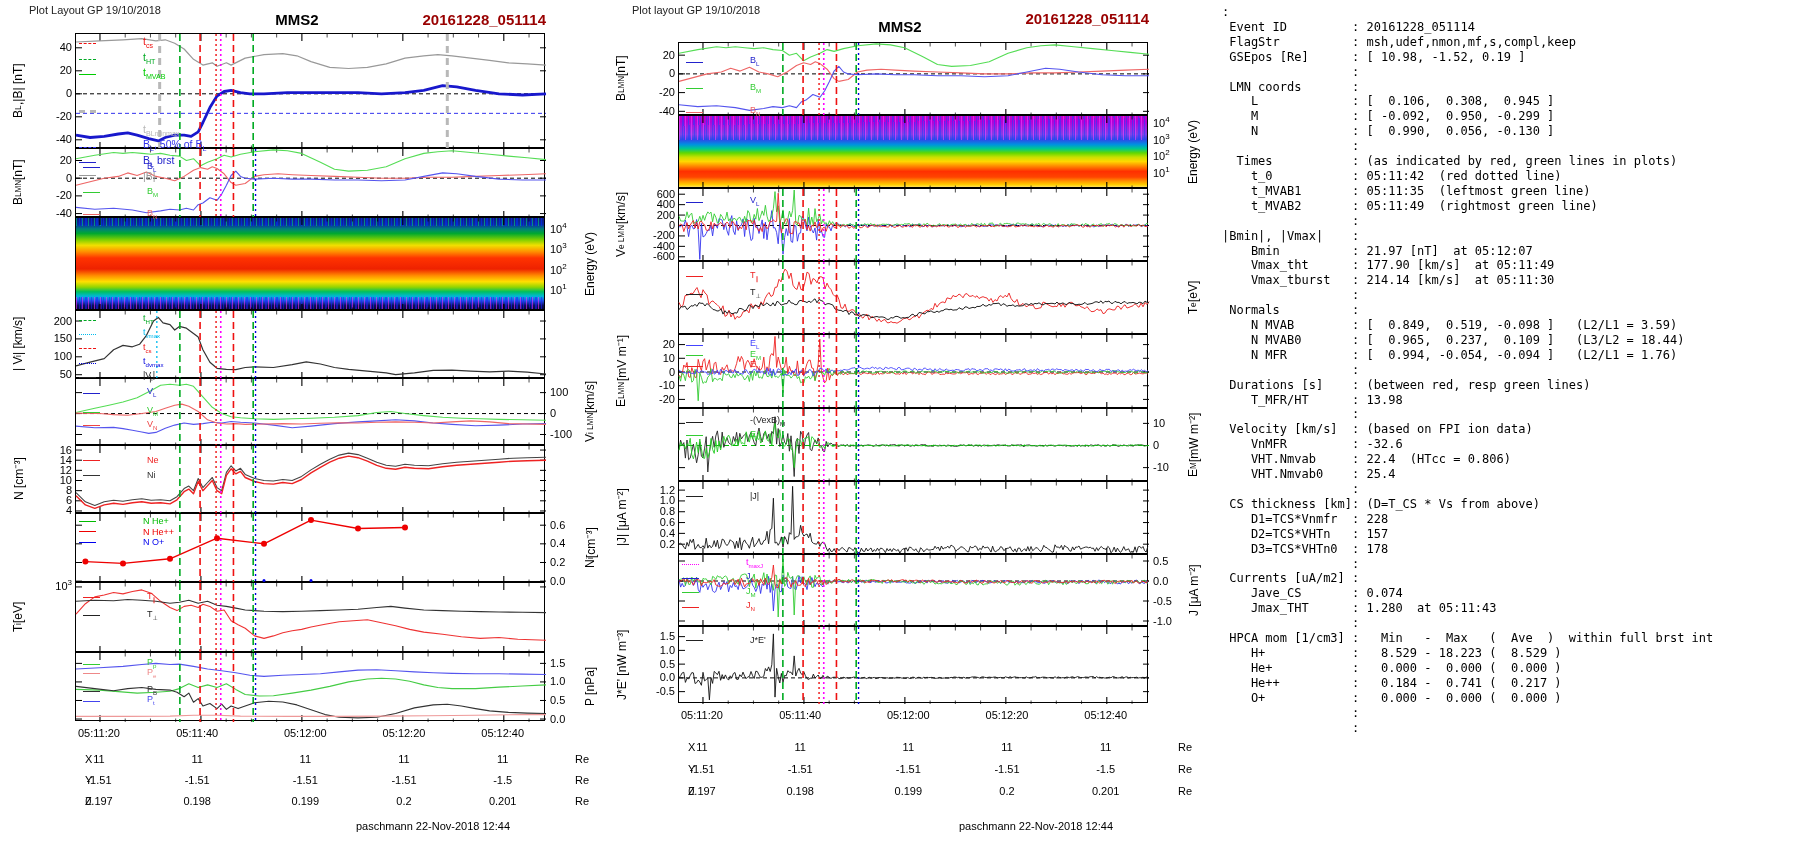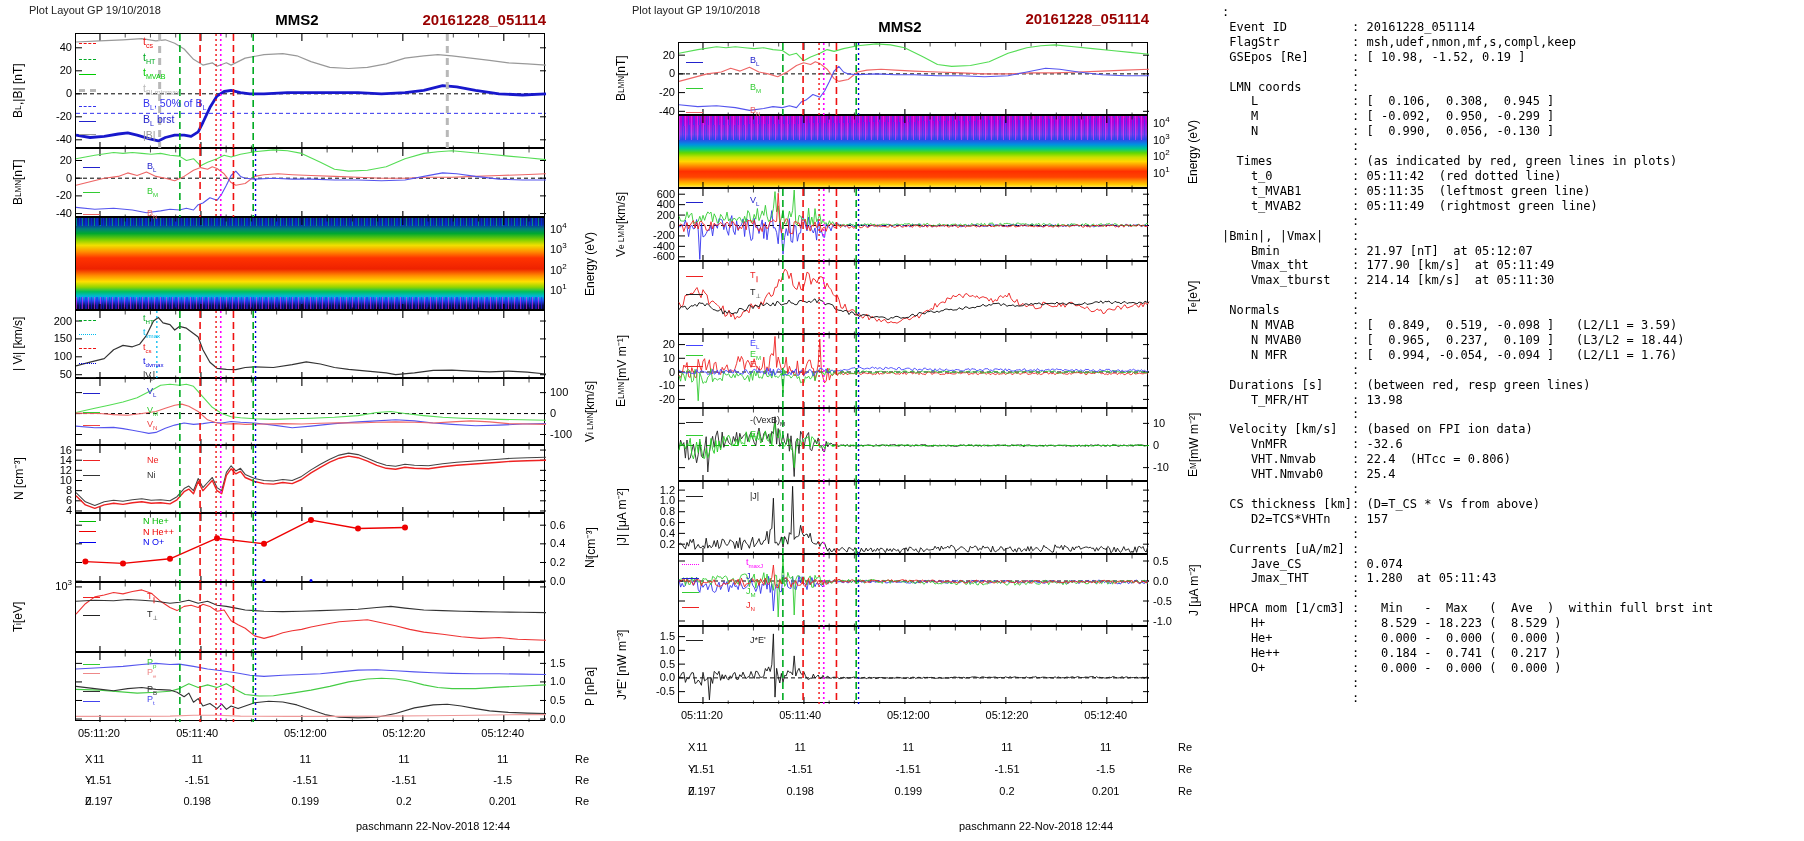--- a/index.html
+++ b/index.html
@@ -117,21 +117,21 @@
           <div class="litem">
             <span class="sw" style="border-top-color: rgb(0, 170, 34); border-top-style: dashed;"></span>
             <span class="ltx" style="color: rgb(0, 170, 34);"><span>t</span><sub>HT</sub><span></span></span>
           </div>
           <div class="litem">
             <span class="sw" style="border-top-color: rgb(0, 204, 0); border-top-style: solid;"></span>
             <span class="ltx" style="color: rgb(0, 204, 0);"><span>t</span><sub>MVAB</sub><span></span></span>
           </div>
           <div class="litem">
             <span class="sw" style="border-top: 3.5px dashed rgb(184, 184, 184);"></span>
-            <span class="ltx" style="color: rgb(184, 184, 184);"><span>t</span><sub>BLminmax</sub><span></span></span>
+            <span class="ltx" style="color: rgb(184, 184, 184); margin-top: 41px;"><span>t</span><sub>BLminmax</sub><span></span></span>
           </div>
           <div class="litem">
             <span class="sw" style="border-top-color: rgb(51, 51, 238); border-top-style: dashed;"></span>
             <span class="ltx" style="color: rgb(51, 51, 238);"><span>B</span><sub>L</sub><span>, 50% of B</span><sub>L</sub><span></span></span>
           </div>
           <div class="litem">
             <span class="sw" style="border-top-color: rgb(34, 34, 204); border-top-style: solid;"></span>
             <span class="ltx" style="color: rgb(34, 34, 204);"><span>B</span><sub>L</sub><span>  brst</span></span>
           </div>
           <div class="litem">
@@ -1521,21 +1521,23 @@
       <div class="iline">                  :</div>
       <div class="iline"> Durations [s]    : (between red, resp green lines)</div>
       <div class="iline">    T_MFR/HT      : 13.98</div>
       <div class="iline">                  :</div>
       <div class="iline"> Velocity [km/s]  : (based on FPI ion data)</div>
       <div class="iline">    VnMFR         : -32.6</div>
       <div class="iline">    VHT.Nmvab     : 22.4  (HTcc = 0.806)</div>
       <div class="iline">    VHT.Nmvab0    : 25.4</div>
       <div class="iline">                  :</div>
       <div class="iline"> CS thickness [km]: (D=T_CS * Vs from above)</div>
+      <div class="iline">    D1=TCS*Vnmfr  : 228</div>
       <div class="iline">    D2=TCS*VHTn   : 157</div>
+      <div class="iline">    D3=TCS*VHTn0  : 178</div>
       <div class="iline">                  :</div>
       <div class="iline"> Currents [uA/m2] :</div>
       <div class="iline">    Jave_CS       : 0.074</div>
       <div class="iline">    Jmax_THT      : 1.280  at 05:11:43</div>
       <div class="iline">                  :</div>
       <div class="iline"> HPCA mom [1/cm3] :   Min   -  Max   (  Ave  )  within full brst int</div>
       <div class="iline">    H+            :   8.529 - 18.223 (  8.529 )</div>
       <div class="iline">    He+           :   0.000 -  0.000 (  0.000 )</div>
       <div class="iline">    He++          :   0.184 -  0.741 (  0.217 )</div>
       <div class="iline">    O+            :   0.000 -  0.000 (  0.000 )</div>

